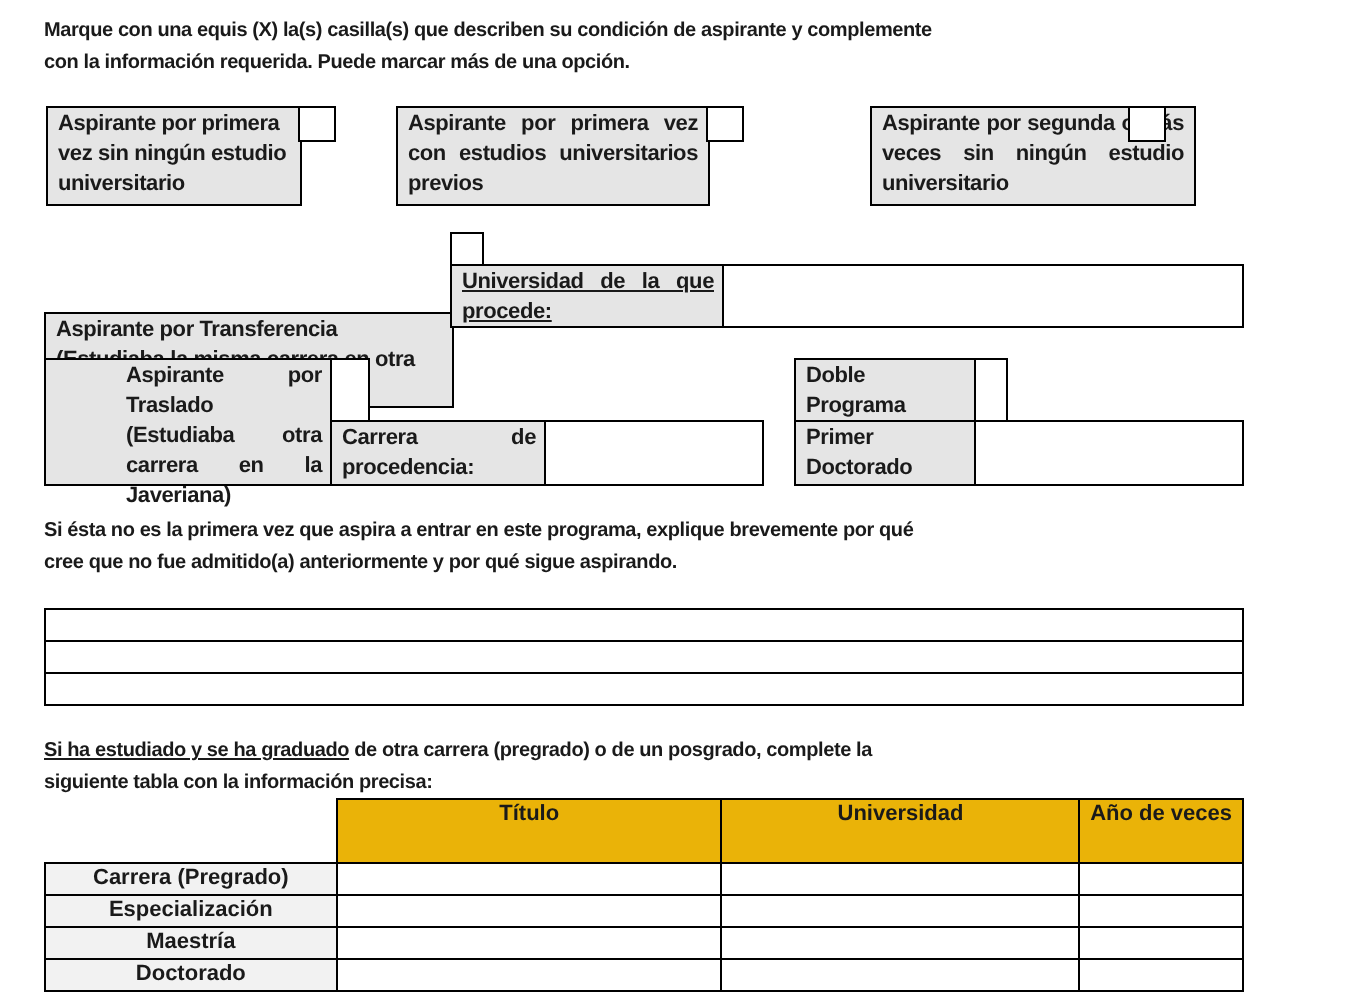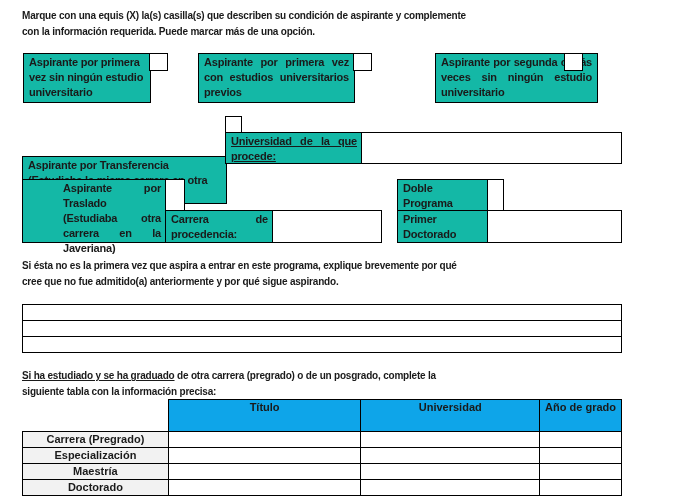--- a/index.html
+++ b/index.html
@@ -1,27 +1,27 @@
 <!DOCTYPE html>
 <html><head>
 <meta charset="utf-8">
 <style>
   html, body { margin:0; padding:0; background:#ffffff; }
   body { width:679px; height:499px; position:relative; overflow:hidden;
          font-family:"Liberation Sans", sans-serif; font-size:11px; font-weight:bold; color:#1a1a1a; }
   .abs { position:absolute; box-sizing:border-box; }
   .para { position:absolute; left:22px; line-height:16px; font-size:10px; letter-spacing:-0.2px; }
-  .lbl { background:#14b8a6; border:1.5px solid #000; padding:1px 5px; line-height:15px; font-size:11px; letter-spacing:-0.2px; }
+  .lbl { background:#e5e5e5; border:1.5px solid #000; padding:1px 5px; line-height:15px; font-size:11px; letter-spacing:-0.2px; }
   .just { text-align:justify; text-align-last:left; }
   .chk { background:#fff; border:1.5px solid #000; }
   .inp { background:#fff; border:1.5px solid #000; }
   .u { text-decoration:underline; }
   table.grads { position:absolute; left:22px; top:399px; border-collapse:collapse; width:600px; }
   table.grads td, table.grads th { border:1.5px solid #000; padding:0; font-size:11px; line-height:15px; text-align:center; }
-  table.grads th { background:#0ea5e9; vertical-align:top; height:31px; font-weight:bold; }
+  table.grads th { background:#eab308; vertical-align:top; height:31px; font-weight:bold; }
   table.grads td.rl { background:#f2f2f2; height:15px; }
   table.grads th.blank { border:none; background:#fff; }
   .linebox { position:absolute; left:22px; width:600px; height:16px; border:1.5px solid #000; box-sizing:border-box; background:#fff; }
 </style>
 </head>
 <body>
 
 <div class="para" style="top:8px;">
   <div>Marque con una equis (X) la(s) casilla(s) que describen su condición de aspirante y complemente</div>
   <div>con la información requerida. Puede marcar más de una opción.</div>
@@ -69,21 +69,21 @@
     <col style="width:146px">
       <col style="width:193px">
       <col style="width:179px">
       <col style="width:82px">
   </colgroup>
   <tbody>
       <tr>
     <th class="blank"></th>
     <th>Título</th>
     <th>Universidad</th>
-    <th>Año de grado</th>
+    <th>Año de veces</th>
   </tr>
   <tr>
     <td class="rl">Carrera (Pregrado)</td>
     <td></td>
     <td></td>
     <td></td>
   </tr>
   <tr>
     <td class="rl">Especialización</td>
     <td></td>

